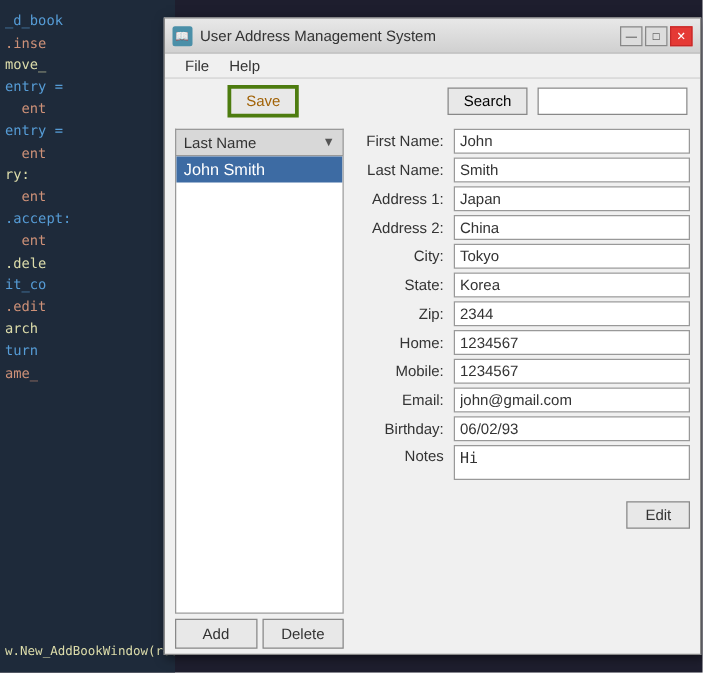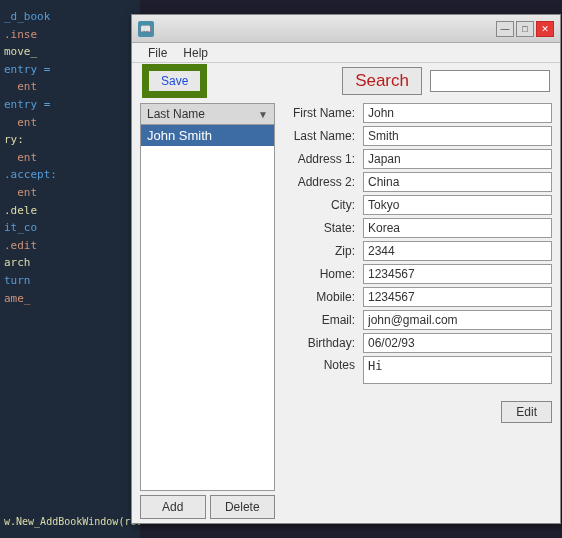--- a/index.html
+++ b/index.html
@@ -134,36 +134,37 @@
       height: 36px;
       display: flex;
       align-items: center;
       padding: 0 10px;
       gap: 8px;
       flex-shrink: 0;
     }
 
     .toolbar-btn {
       padding: 3px 12px;
-      border: 7px solid #4d7c0f;
+      border: 3px solid #4d7c0f;
       background: #e8e8e8;
       cursor: pointer;
       font-size: 12px;
-      color: #1d4ed8;
+      color: #a16207;
+      margin-left: 40px;
     }
 
     .toolbar-spacer { flex: 1; }
 
     .search-btn {
       padding: 3px 12px;
       border: 1px solid #888;
       background: #e8e8e8;
       cursor: pointer;
-      font-size: 17px;
-      color: #b91c1c;
+      font-size: 12px;
+      color: #000000;
     }
 
     .search-input {
       width: 120px;
       height: 22px;
       border: 1px solid #888;
       background: white;
       padding: 0 4px;
       font-size: 12px;
     }
@@ -342,20 +343,21 @@
   <div class="code-line"></div>
   <div class="code-line"><span class="str">ame_</span></div>
   <div class="code-line" style="position:absolute;bottom:8px;left:4px;color:#dcdcaa;font-size:10px;">w.New_AddBookWindow(root)</div>
 </div>
 
 <div class="window">
 
   <div class="title-bar">
     <div class="title-bar-left">
       <div class="title-icon">📖</div>
+      <span class="title-text">User Address Management System</span>
     </div>
     <div class="title-controls">
       <button class="title-btn">—</button>
       <button class="title-btn">□</button>
       <button class="title-btn close">✕</button>
     </div>
   </div>
 
   <div class="menu-bar">
     <div class="menu-item">File</div>

